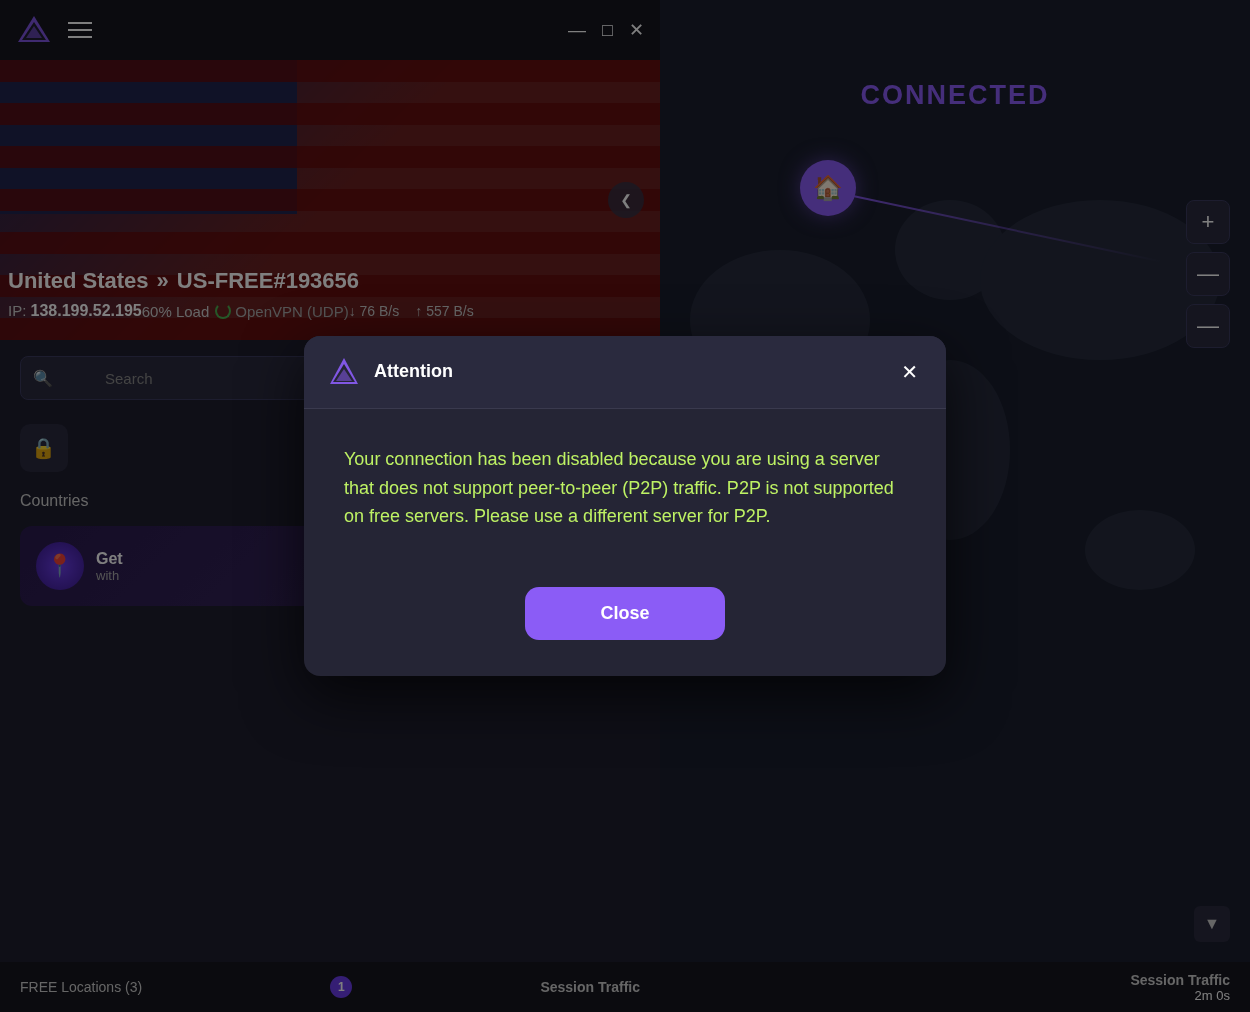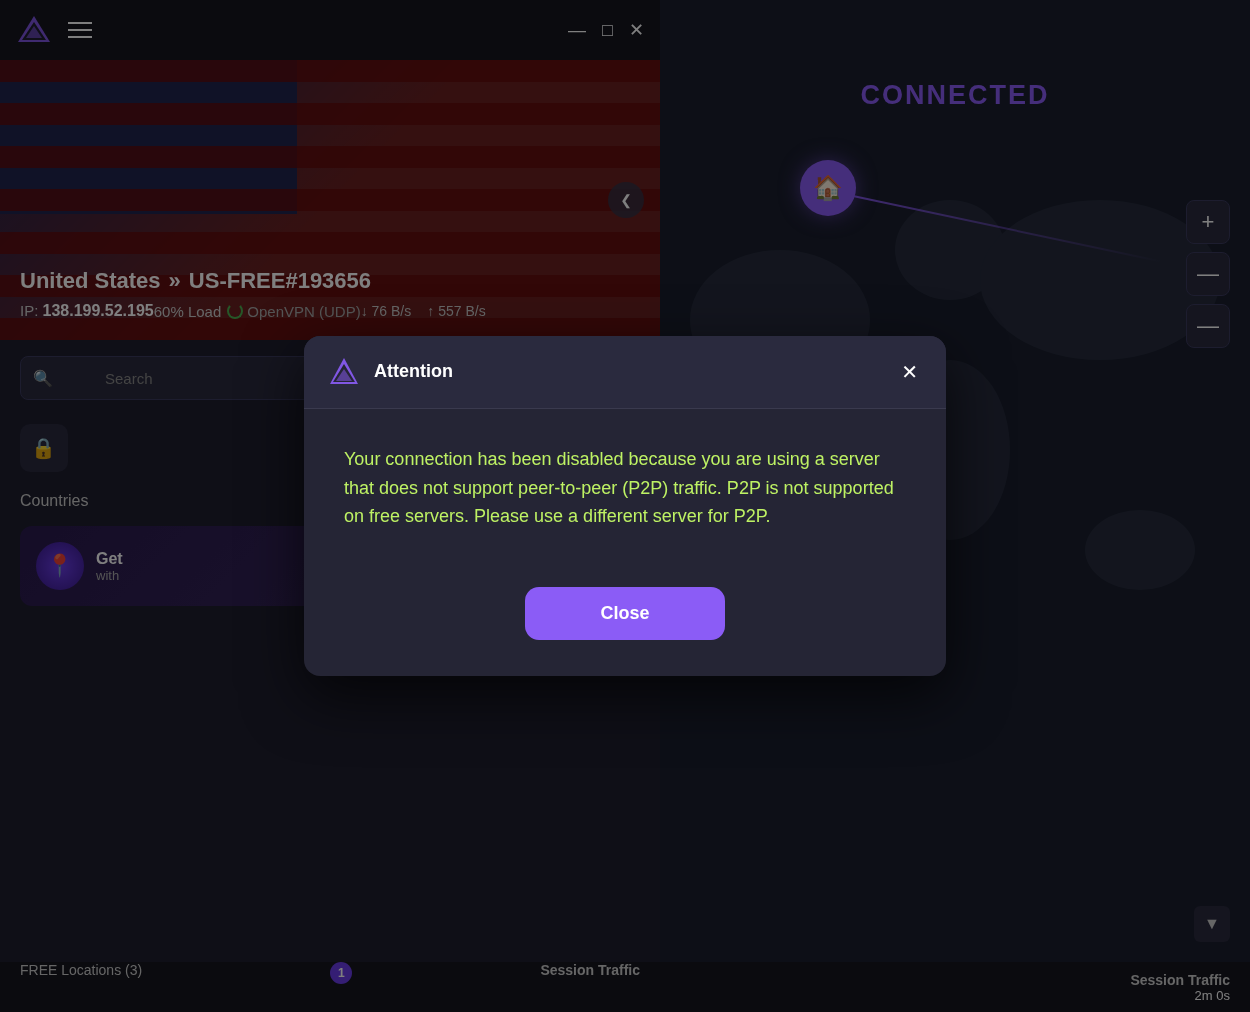--- a/index.html
+++ b/index.html
@@ -113,21 +113,21 @@
       width: 100%;
       height: 100%;
       background: rgba(0,0,0,0.45);
     }
 
     .server-info {
       position: absolute;
       bottom: 0;
       left: 0;
       right: 0;
-      padding: 16px 20px 20px;
+      padding: 16px 8px 20px;
       color: #fff;
     }
 
     .server-title {
       font-size: 22px;
       font-weight: 600;
       margin-bottom: 8px;
       display: flex;
       align-items: center;
       gap: 8px;
@@ -277,21 +277,21 @@
 
     
     .free-locations-bar {
       position: absolute;
       bottom: 0;
       left: 0;
       right: 0;
       height: 50px;
       background: #16161e;
       display: flex;
-      align-items: flex-start;
+      align-items: center;
       padding: 0 20px;
       justify-content: space-between;
     }
 
     .free-locations-text {
       color: #ccc;
       font-size: 14px;
     }
 
     .badge {

